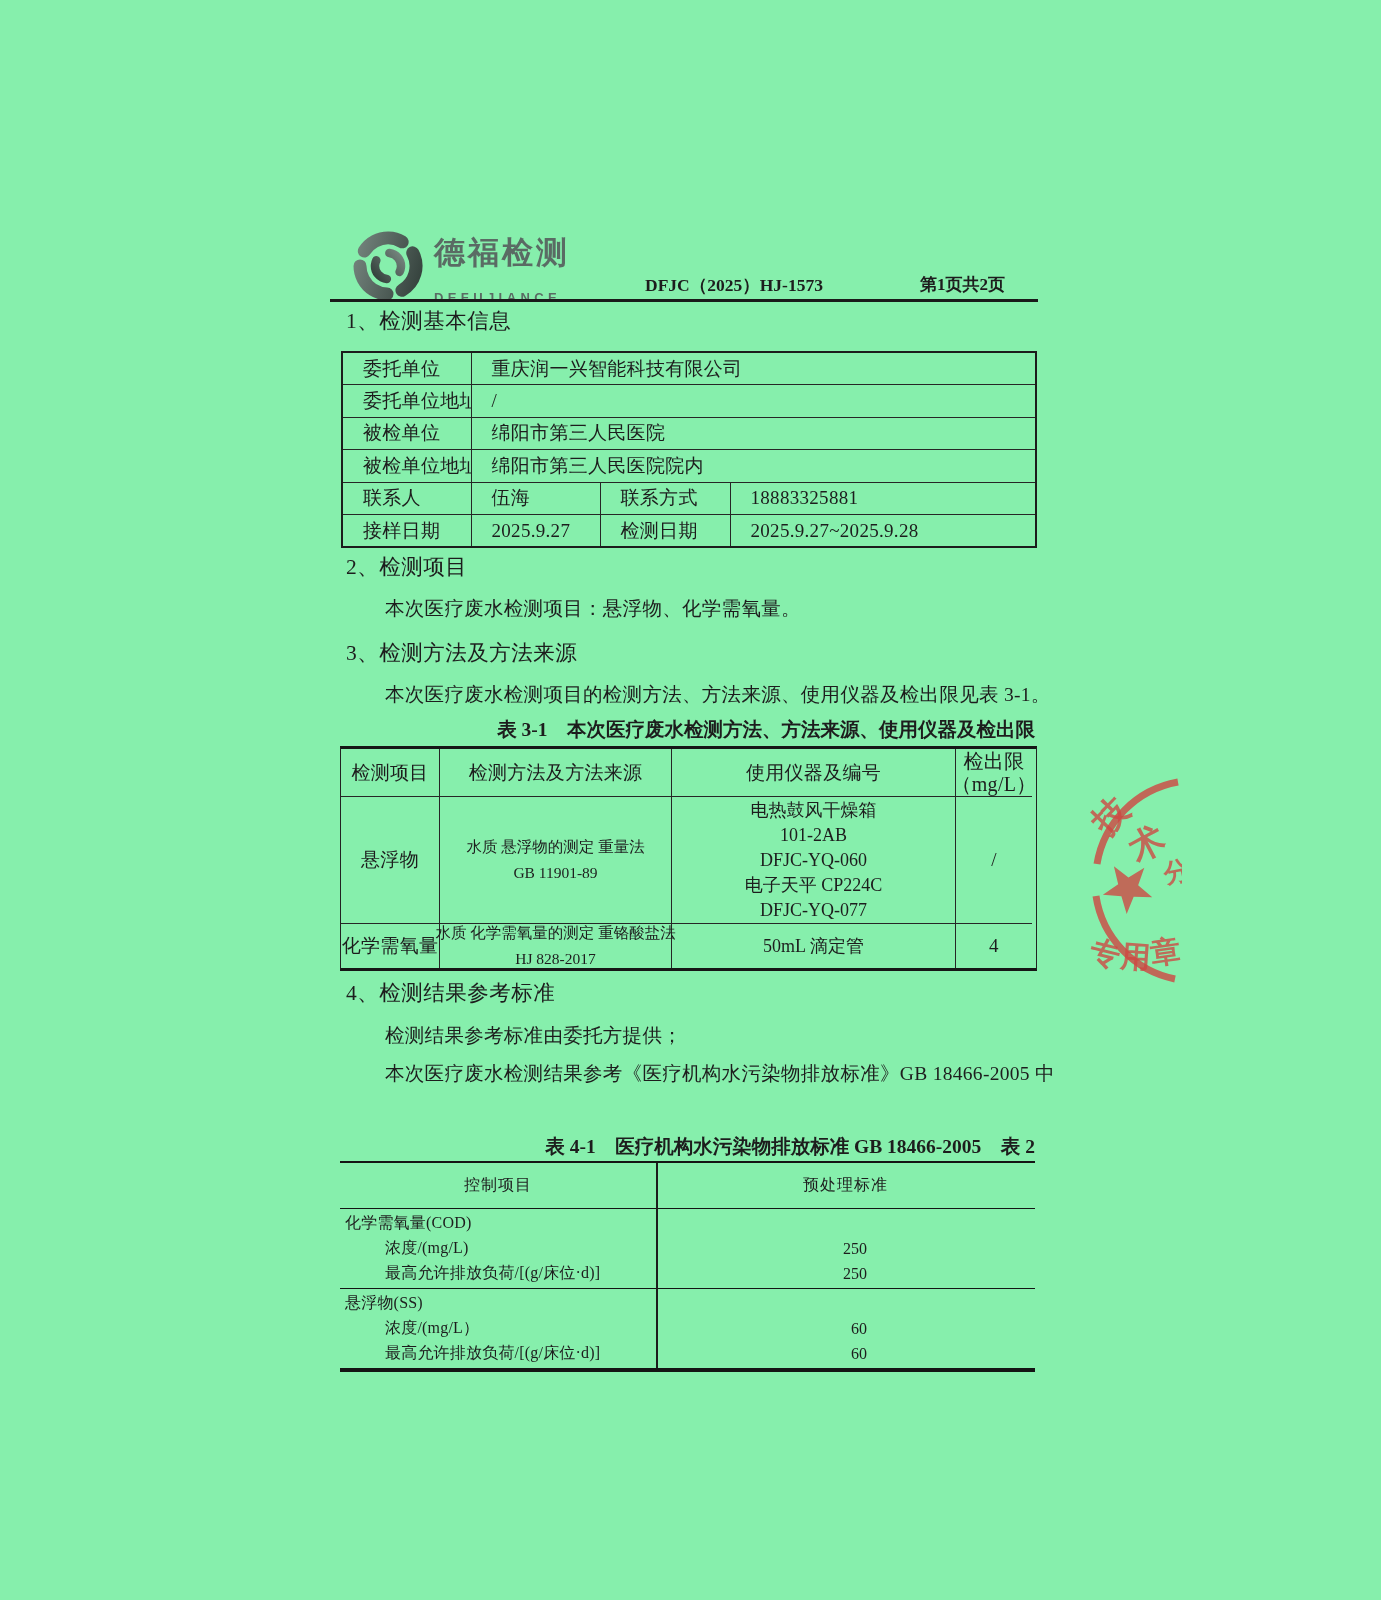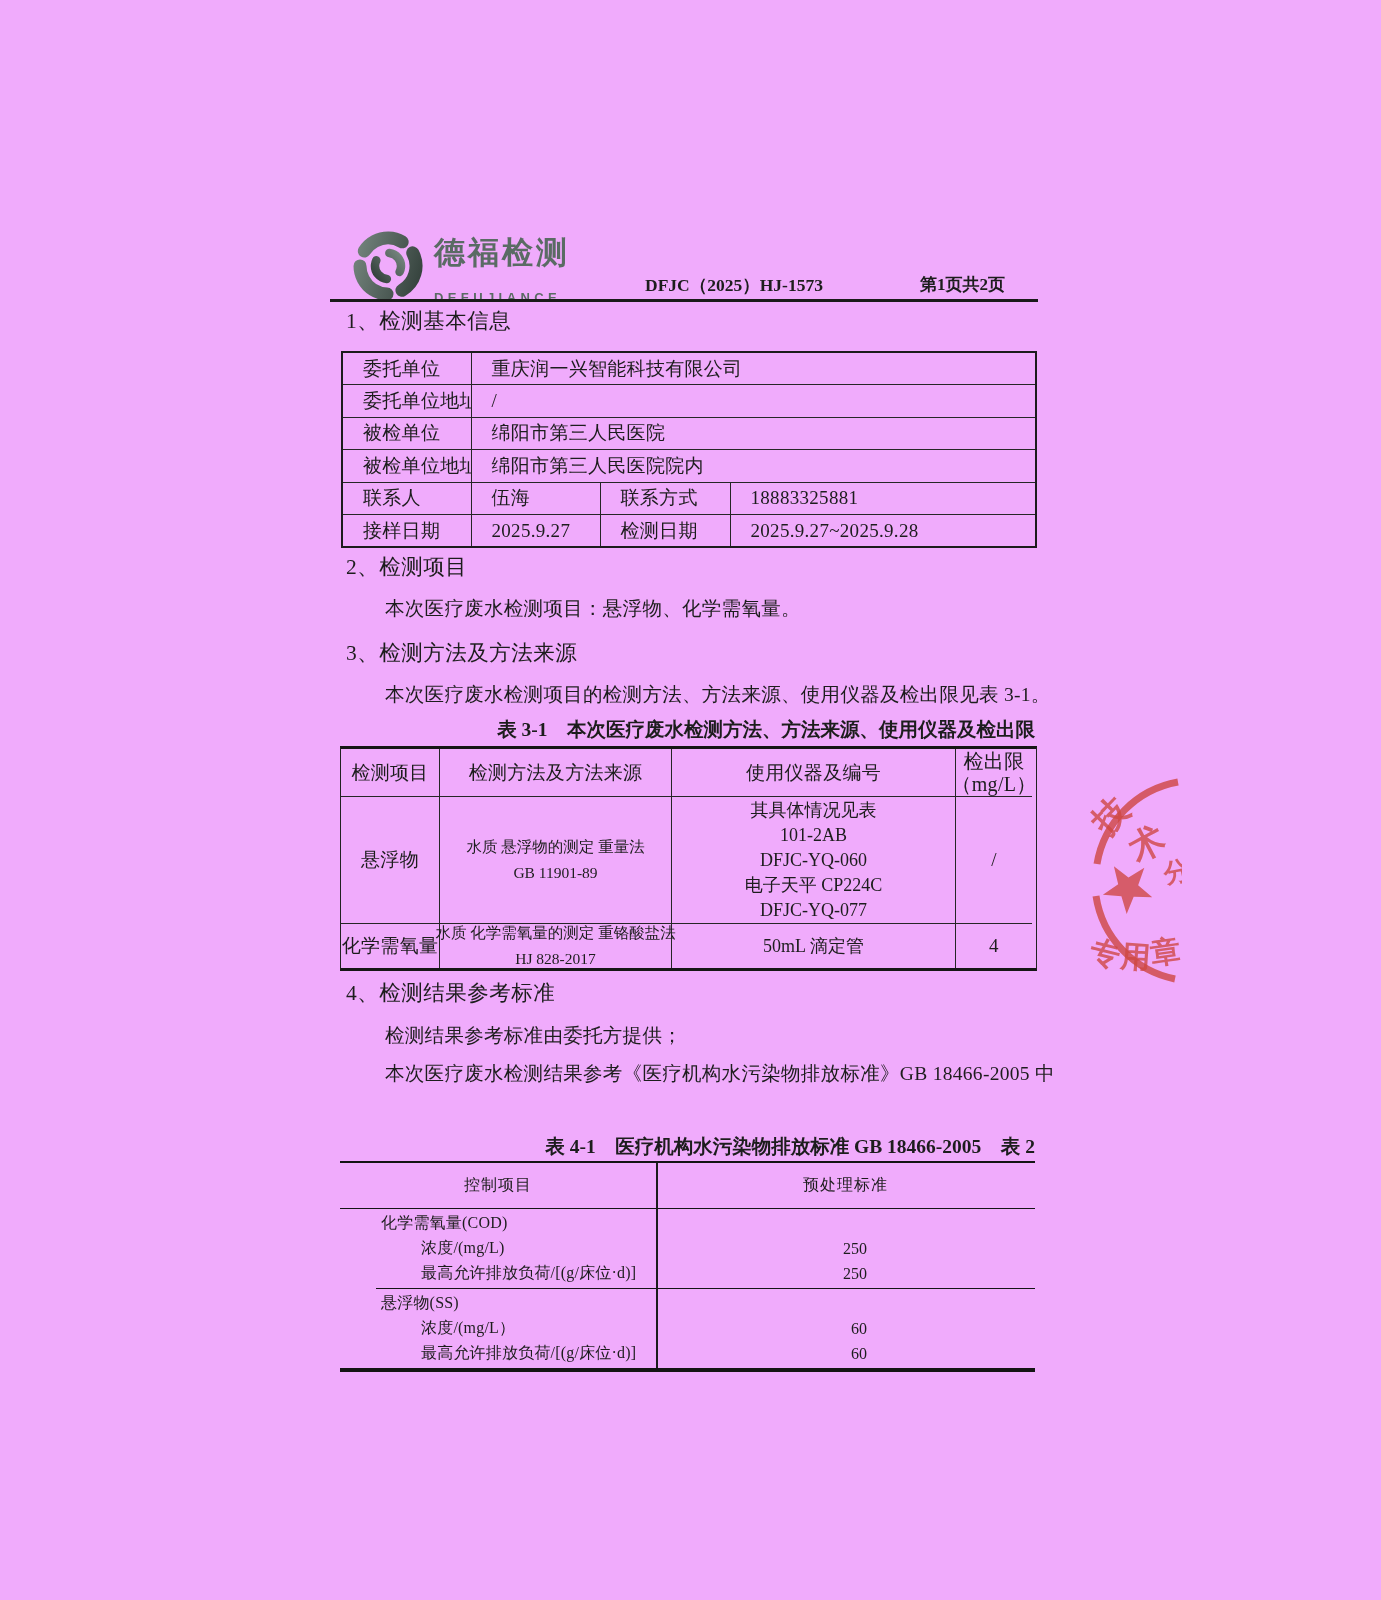--- a/index.html
+++ b/index.html
@@ -1,17 +1,17 @@
 <!DOCTYPE html>
 <html><head>
 <meta charset="utf-8">
 <style>
   html,body { margin:0; padding:0; background:#ffffff; }
   .page {
-    position:relative; width:1381px; height:1600px; background:#f0abfc;
+    position:relative; width:1381px; height:1600px; background:#86efac;
     font-family:"Liberation Serif", serif; color:#1d1d1d; overflow:hidden;
   }
   .abs { position:absolute; }
 
   
   .logo-block { left:350px; top:228px; display:flex; align-items:flex-start; }
   .logo-text { margin-left:8px; margin-top:8px; }
   .logo-cn {
     font-family:"Liberation Sans", sans-serif; font-weight:700;
     font-size:31px; letter-spacing:3px; color:#5a6b64; line-height:34px;
@@ -65,21 +65,21 @@
   
   .t41 {
     left:340px; top:1161px; width:695px;
     border-top:2.6px solid #141414; border-bottom:4px solid #141414;
     font-size:16px; position:absolute;
   }
   .t41-vline { position:absolute; left:316px; top:0; bottom:0; width:1.6px; background:#1c1c1c; }
   .t41-header { height:45px; border-bottom:1.8px solid #141414; display:flex; align-items:center; }
   .t41-hcell-l { width:316px; text-align:center; letter-spacing:1px; }
   .t41-hcell-r { flex:1; text-align:center; letter-spacing:1px; }
-  .t41-group { padding:2px 0 2px 0;margin-left:36px; }
+  .t41-group { padding:2px 0 2px 0; }
   .t41-group.sep { border-bottom:1.6px solid #141414; }
   .t41-line { display:flex; height:25px; align-items:center; }
   .t41-left { width:316px; padding-left:5px; white-space:nowrap; letter-spacing:0.2px; }
   .t41-left.sub { padding-left:45px; width:276px; }
   .t41-right { width:374px; text-align:right; padding-right:168px; }
 
   
   .stamp-wrap { left:1080px; top:766px; width:102px; height:232px; overflow:hidden; }
 </style>
 </head>
@@ -168,21 +168,21 @@
       <div>检出限</div>
       <div>（mg/L）</div>
     </div>
 
     <div class="cell">悬浮物</div>
     <div class="cell method">
       <div>水质 悬浮物的测定 重量法</div>
       <div>GB 11901-89</div>
     </div>
     <div class="cell instr">
-      <div>其具体情况见表</div>
+      <div>电热鼓风干燥箱</div>
       <div>101-2AB</div>
       <div>DFJC-YQ-060</div>
       <div>电子天平 CP224C</div>
       <div>DFJC-YQ-077</div>
     </div>
     <div class="cell last-col">/</div>
 
     <div class="cell last-row">化学需氧量</div>
     <div class="cell method last-row">
       <div>水质 化学需氧量的测定 重铬酸盐法</div>

